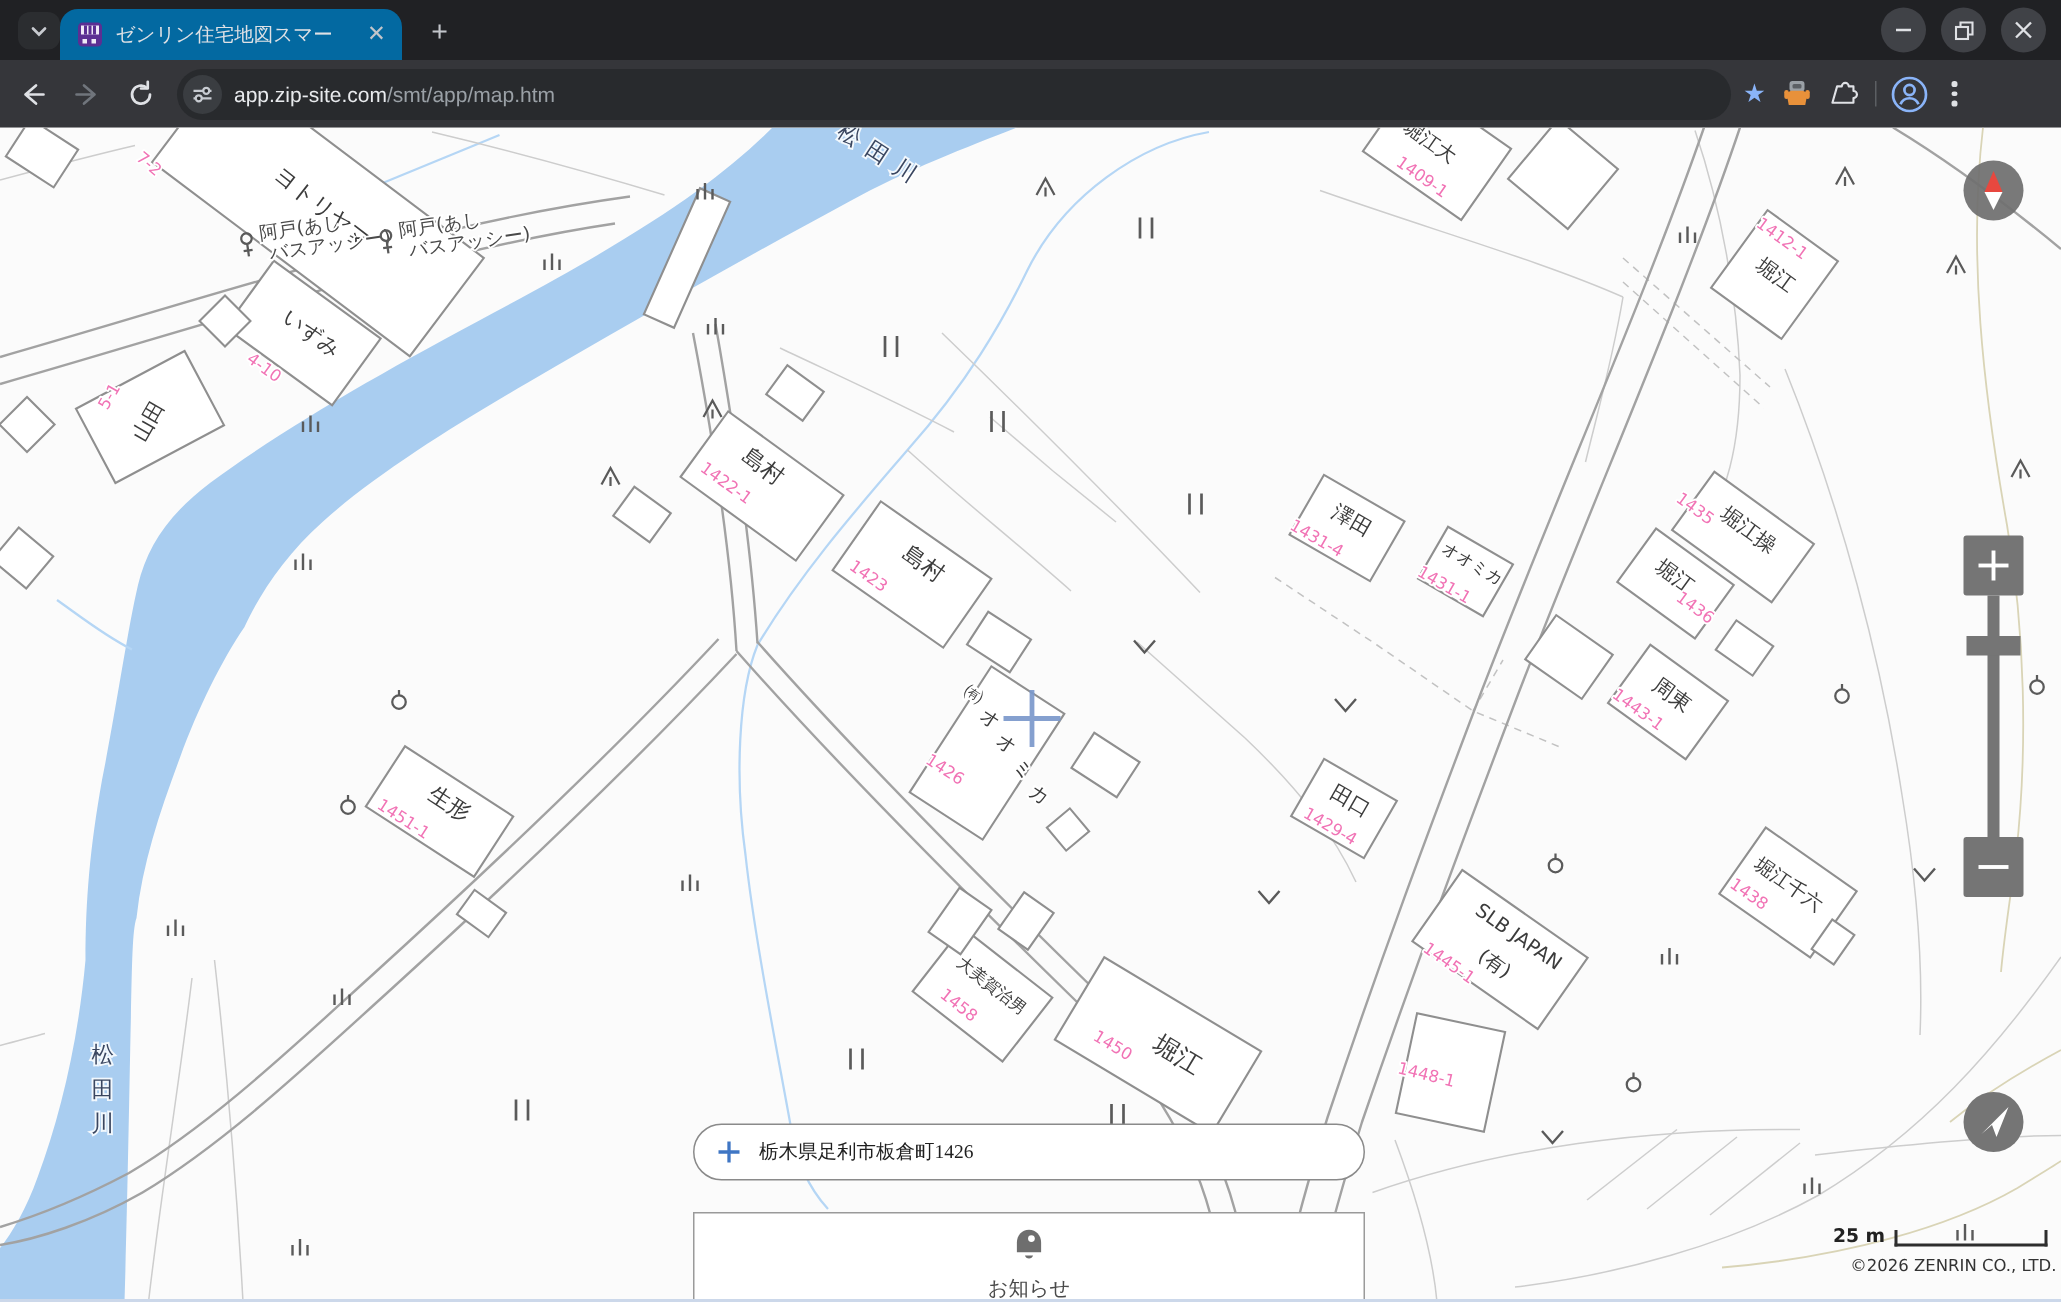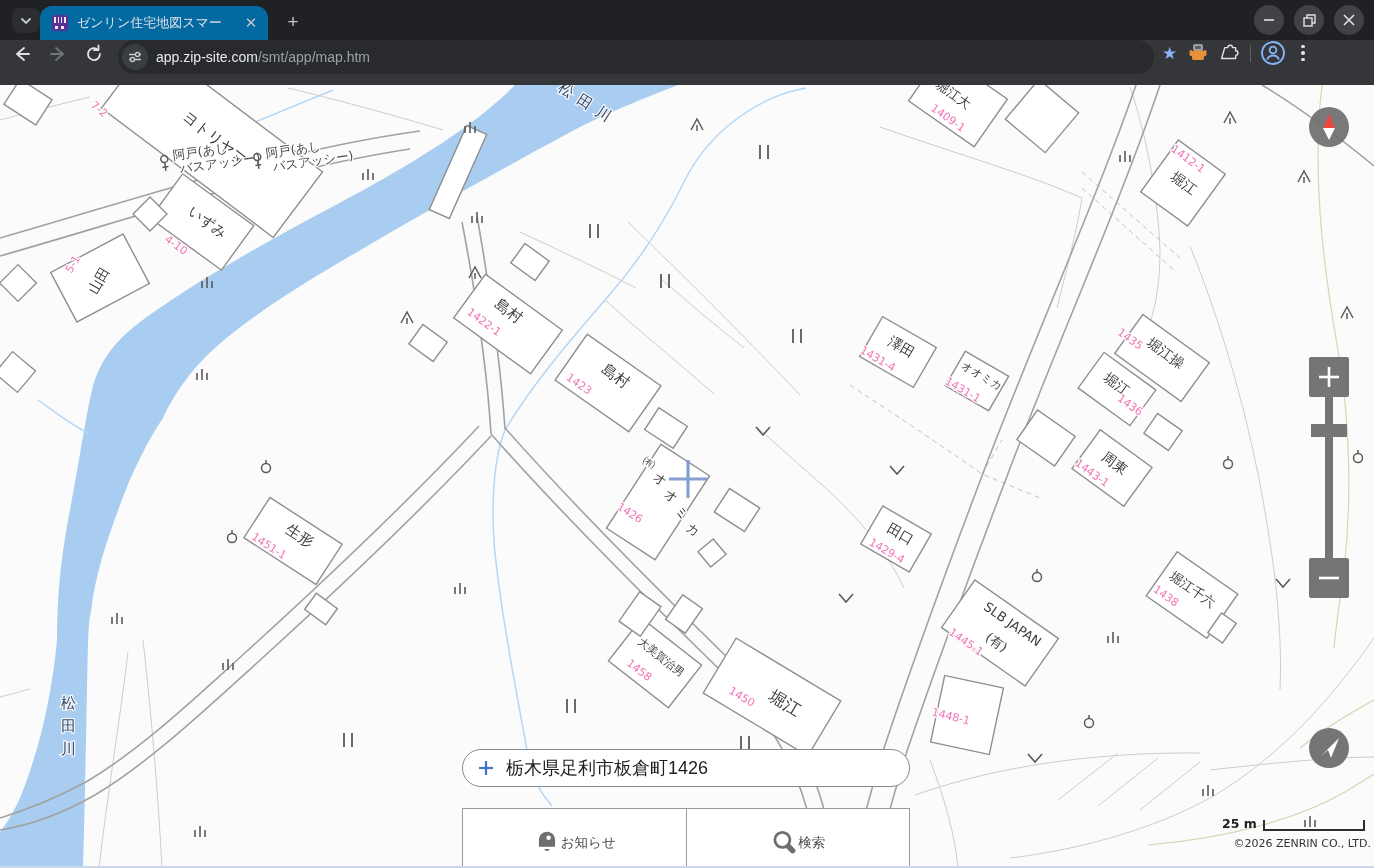--- a/index.html
+++ b/index.html
@@ -16,21 +16,21 @@
   .favicon .f-d1{left:2px}.favicon .f-d2{left:5px}.favicon .f-d3{left:8px}
   .favicon .f-b1,.favicon .f-b2{position:absolute;bottom:2px;width:3px;height:3px;background:#efe9f6}
   .favicon .f-b1{left:3px}.favicon .f-b2{left:9px}
   .tab-title{color:#dfe1e5;font-size:13px;margin-left:9px;white-space:nowrap;overflow:hidden;width:158px}
   .tab-close{margin-left:auto;color:#c2c5ca;font-size:15px;width:18px;height:18px;line-height:17px;text-align:center;border-radius:50%;cursor:pointer}
   .newtab{position:absolute;left:280px;top:9px;width:26px;height:26px;color:#c2c5ca;font-size:19px;line-height:25px;text-align:center;border-radius:50%;cursor:pointer}
   .winctl{position:absolute;right:10px;top:5px;display:flex;gap:10px}
   .wbtn{width:30px;height:30px;border-radius:50%;background:#404247;display:flex;align-items:center;justify-content:center;cursor:pointer}
 
   
-  .toolbar{position:absolute;top:40px;left:0;width:100%;height:45px;background:#35363a;display:flex;align-items:flex-start}
+  .toolbar{position:absolute;top:40px;left:0;width:100%;height:45px;background:#35363a;display:flex;align-items:center}
   .nav-ic{width:28px;height:28px;display:flex;align-items:center;justify-content:center;margin-left:8px;cursor:pointer}
   .omnibox{height:34px;flex:none;width:1036px;margin-left:10px;background:#282a2d;border-radius:17px;display:flex;align-items:center;padding:0 12px 0 4px}
   .siteinfo{width:26px;height:26px;border-radius:50%;background:#3a3d41;display:flex;align-items:center;justify-content:center;cursor:pointer;flex:none}
   .url{font-size:14px;margin-left:8px;white-space:nowrap}
   .url .host{color:#e8eaed}
   .url .path{color:#9aa0a6}
   .tb-right{display:flex;align-items:center;margin-left:8px;gap:9px}
   .star{color:#8ab4f8;font-size:17px;cursor:pointer}
   .tb-div{width:1px;height:17px;background:#5c5f63}
   .kebab{color:#dfe1e5;cursor:pointer;display:flex;flex-direction:column;gap:3px;padding:0 6px}
@@ -40,23 +40,23 @@
   .map-area{position:absolute;top:85px;left:0;width:1374px;height:783px;background:#fbfbfb;overflow:hidden}
   #map-svg{position:absolute;inset:0}
   .bld{fill:#ffffff;stroke:#8f8f8f;stroke-width:1.4}
   .maplabel{fill:#3c3c3c;font-family:"DejaVu Sans","Liberation Sans",sans-serif;paint-order:stroke;stroke:#ffffff;stroke-width:3px;stroke-linejoin:round}
   .mapnum{fill:#f173b5;font-size:11px;font-family:"DejaVu Sans","Liberation Sans",sans-serif;paint-order:stroke;stroke:#ffffff;stroke-width:2.5px;stroke-linejoin:round}
   .riverlabel{fill:#3a4660;font-size:15px;letter-spacing:7px;font-family:"DejaVu Sans","Liberation Sans",sans-serif;paint-order:stroke;stroke:rgba(255,255,255,.85);stroke-width:2.5px}
   .buslabel{fill:#4a4a4a;font-size:12.5px;font-family:"DejaVu Sans","Liberation Sans",sans-serif;paint-order:stroke;stroke:#ffffff;stroke-width:2.5px}
 
   
   .pill{position:absolute;left:462px;top:664px;width:448px;height:38px;background:#fff;border:1.5px solid #8a8a8a;border-radius:19px;display:flex;align-items:center;padding-left:14px;gap:11px;cursor:text}
-  .pill-text{font-size:18px;color:#1f1f1f;font-family:Liberation Sans, sans-serif}
+  .pill-text{font-size:13px;color:#1f1f1f;font-family:Liberation Serif, serif}
   .bottomnav{position:absolute;left:462px;top:723px;width:448px;height:60px;background:#fff;border:1.5px solid #9a9a9a;border-bottom:none;display:flex}
-  .navitem{flex:1;display:flex;flex-direction:row;align-items:center;justify-content:center;padding-top:7px;cursor:pointer}
+  .navitem{flex:1;display:flex;flex-direction:column;align-items:center;justify-content:space-between;padding-top:7px;cursor:pointer}
   .navitem + .navitem{border-left:1.5px solid #9a9a9a}
   .navlabel{font-size:13.5px;color:#4a4a4a;margin-top:1px;font-family:"DejaVu Sans","Liberation Sans",sans-serif}
   .scalewrap{position:absolute;left:1222px;top:731px;display:flex;align-items:flex-end;gap:6px}
   .scalelabel{font-size:12.5px;font-weight:700;color:#222;font-family:"DejaVu Sans","Liberation Sans",sans-serif}
   .scalebar{width:102px;height:11px;border-left:2px solid #2e2e2e;border-right:2px solid #2e2e2e;border-bottom:2px solid #2e2e2e}
   .copyright{position:absolute;right:3px;top:752px;font-size:11px;color:#333;font-family:"DejaVu Sans","Liberation Sans",sans-serif}
   .bottomedge{position:absolute;left:0;bottom:0;width:100%;height:2px;background:#ccd8ea}
 </style>
 </head>
 <body>
@@ -431,27 +431,20 @@
 
     <div class="bottomnav">
       <div class="navitem">
         <svg width="28" height="28" viewBox="0 0 26 26">
           <path d="M13 3.5 C8.5 3.5 5.5 7 5.5 11.5 V17.5 H20.5 V11.5 C20.5 7 17.5 3.5 13 3.5 Z" fill="#6e6e6e"></path>
           <path d="M10.5 19.5 A2.6 2.6 0 0 0 15.5 19.5 Z" fill="#6e6e6e"></path>
           <circle cx="14.5" cy="9" r="2.1" fill="#ffffff"></circle>
         </svg>
         <span class="navlabel">お知らせ</span>
       </div>
-      <div class="navitem">
-        <svg width="28" height="28" viewBox="0 0 26 26">
-          <circle cx="11.5" cy="11" r="7" fill="none" stroke="#6e6e6e" stroke-width="2.6"></circle>
-          <line x1="17" y1="17" x2="21" y2="21" stroke="#6e6e6e" stroke-width="5.2" stroke-linecap="round"></line>
-        </svg>
-        <span class="navlabel">検索</span>
-      </div>
     </div>
 
     <div class="scalewrap">
       <span class="scalelabel">25 m</span>
       <span class="scalebar"></span>
     </div>
     <div class="copyright">©2026 ZENRIN CO., LTD.</div>
     <div class="bottomedge"></div>
   </div>
 </div>

